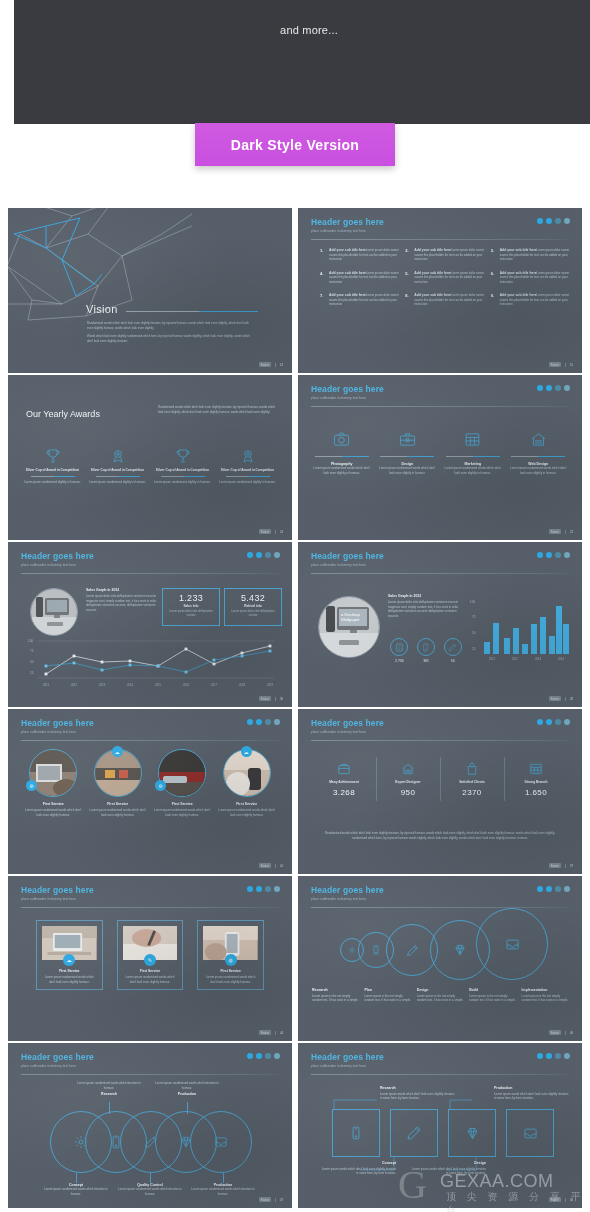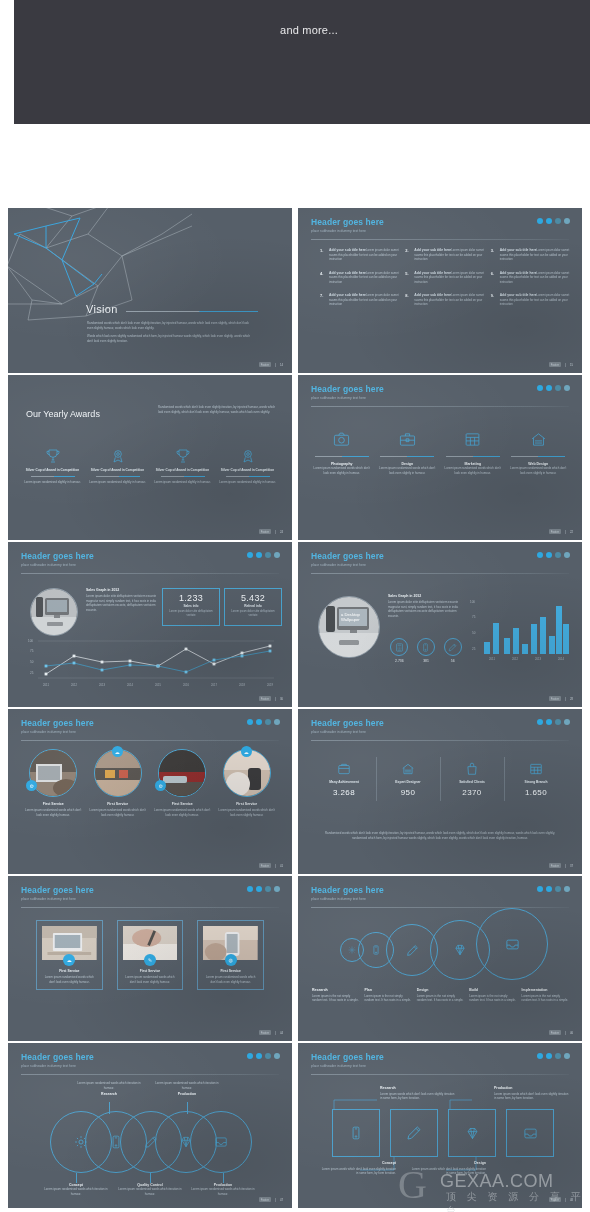--- a/index.html
+++ b/index.html
@@ -166,20 +166,21 @@
   .wm-cn { position:absolute; left:48px; top:35px; font-size:10px; color:#c3c8cc; letter-spacing:4px; }
 </style>
 </head>
 <body>
 
 <div id="page">
 
   <div class="banner">
     <div class="banner-text">and more...</div>
   </div>
+  <div class="ribbon">Dark Style Version</div>
 
   <div class="grid">
 
     <div class="slide">
       <svg class="poly" viewBox="0 0 190 120">
         <g stroke="#aab3bb" stroke-width=".6" fill="none" opacity=".85">
           <path d="M18 -5 L70 12 L110 -2 M70 12 L44 44 M44 44 L18 30 M18 30 L5 62 M44 44 L86 30 M86 30 L110 -2
                    M86 30 L120 52 M120 52 L160 30 M120 52 L96 82 M96 82 L44 44 M96 82 L60 100 M60 100 L5 62
                    M5 62 L30 96 M30 96 L60 100 M30 96 L26 116 M26 116 L84 112 M84 112 L96 82
                    M120 52 L190 22 M160 30 L190 10 M84 112 L130 96 M130 96 L120 52 M0 100 L60 100"></path>

